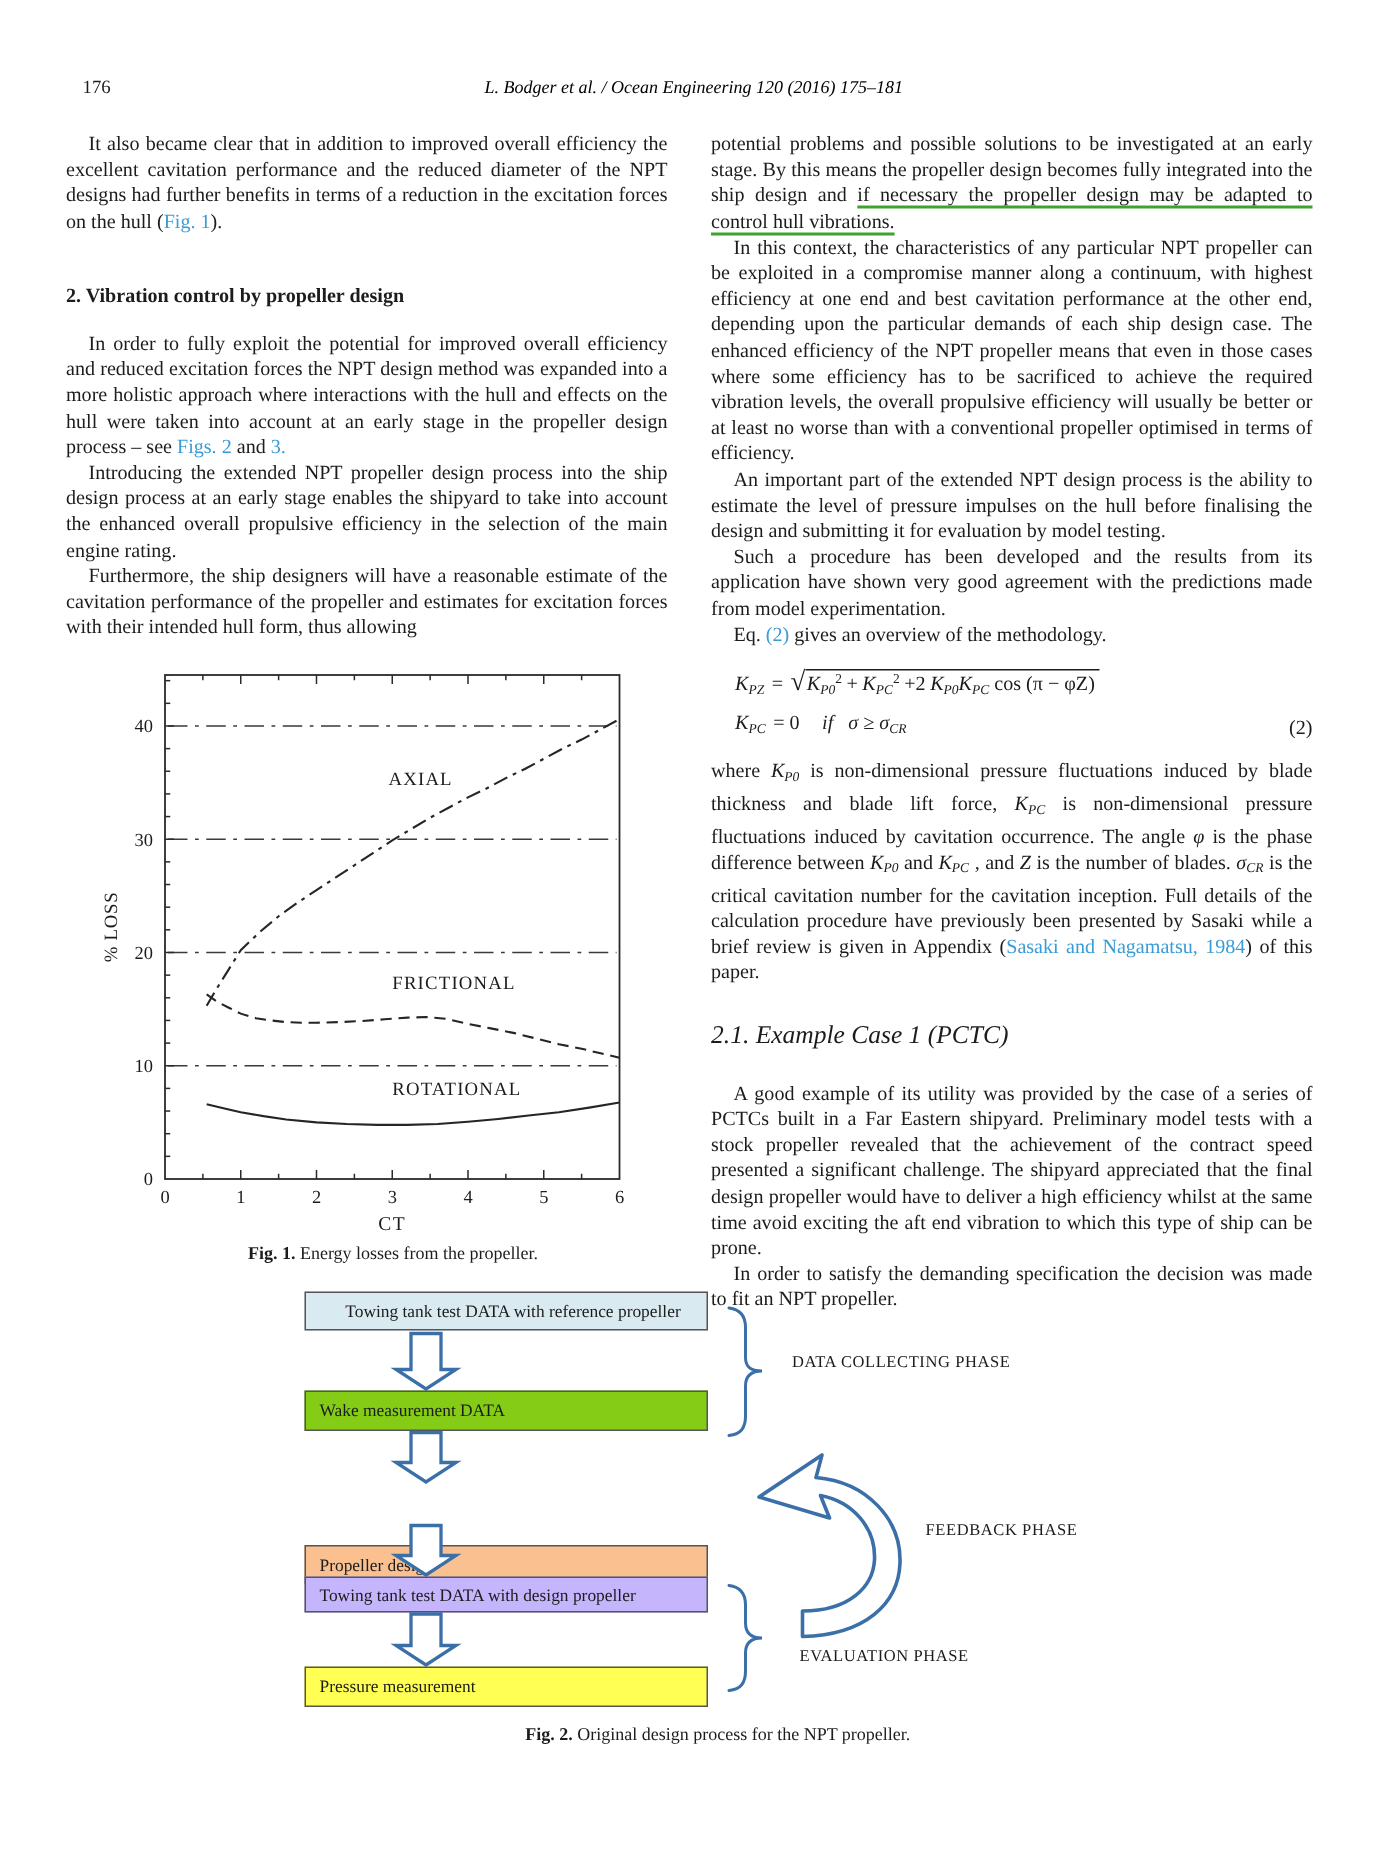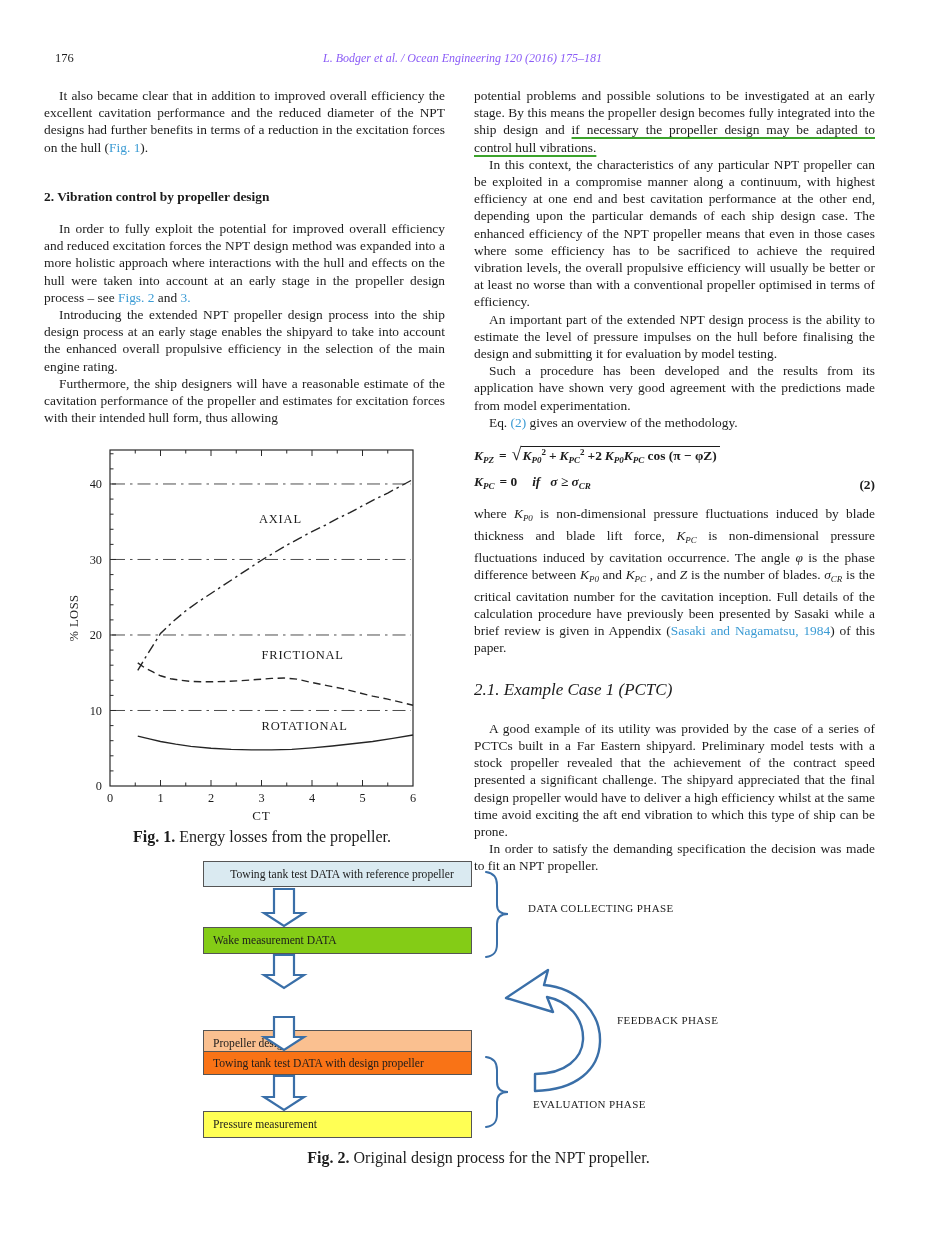--- a/index.html
+++ b/index.html
@@ -2,47 +2,47 @@
 <html><head>
 <meta charset="utf-8">
 <style>
   html,body { margin:0; padding:0; background:#ffffff; }
   .page {
     position:relative; width:925px; height:1234px; background:#fff;
     color:#1c1c1c; font-family:"Liberation Serif", serif; overflow:hidden;
   }
   .pageno { position:absolute; left:55px; top:51px; font-size:12.5px; }
   .runhead { position:absolute; left:0; right:0; top:51px; text-align:center;
-             font-style:italic; font-size:12px; color:#8b5cf6; }
+             font-style:italic; font-size:12px; color:#000000; }
   .col { position:absolute; top:87px; width:401px; font-size:13.4px;
          line-height:17.2px; text-align:justify; }
   .col-left { left:44px; }
   .col-right { left:474px; }
   .col p { margin:0; text-indent:15px; }
   .col p.noindent { text-indent:0; }
   h2.sec { font-size:13.4px; font-weight:bold; margin:32px 0 15px 0; text-align:left; }
   h3.subsec { font-size:17px; font-weight:normal; font-style:italic; margin:24px 0 22px 0; text-align:left; }
   .link { color:#3B9BD4; text-decoration:none; cursor:pointer; }
   .greenu { text-decoration:underline; text-decoration-color:#3CA32C;
             text-decoration-thickness:1.5px; text-underline-offset:2.5px; }
   .mi { font-style:italic; }
   sub { font-size:9px; font-style:italic; vertical-align:-2.5px; letter-spacing:0; }
   sup { font-size:9px; vertical-align:5px; }
-  .equation { position:relative; margin:13px 0 11px 0; text-indent:0; font-size:13.4px;font-weight:bold; }
+  .equation { position:relative; margin:13px 0 11px 16px; text-indent:0; font-size:13.4px; }
   .eq-line { white-space:nowrap; }
   .eq-line2 { white-space:nowrap; margin-top:4px; }
   .eq-op { margin:0 5px; }
   .eq-op2 { margin:0 3px; }
   .eq-if { margin:0 10px; }
   .sqrt-sign { font-size:18px; }
   .vinc { border-top:1.2px solid #1c1c1c; padding:1px 3px 0 1px; }
   .eq-num { position:absolute; right:0; bottom:1px; }
   .fig1-svg { position:absolute; left:44px; top:444px; }
   .fig1-svg text { font-family:"Liberation Serif", serif; fill:#1c1c1c; }
-  .figcap { position:absolute; font-size:16px; text-align:center; color:#1c1c1c; }
+  .figcap { position:absolute; font-size:12px; text-align:center; color:#1c1c1c; }
   .figcap .b { font-weight:bold; }
   .fig1cap { left:62px; top:828px; width:400px; }
   .fig2cap { left:0; top:1149px; width:925px;padding-left:16px; }
   .flow-box { position:absolute; left:203px; width:269px; box-sizing:border-box;
               border:1.4px solid #555; font-size:11.6px; padding-left:9px;
               display:flex; align-items:center; }
   .fbox1 { top:861px; height:26px; }
   .fbox2 { top:927px; height:27px; }
   .fbox3 { top:990px; height:26px;margin-top:40px; }
   .fbox4 { top:1051px; height:24px; }
@@ -163,21 +163,21 @@
 
   <div class="flow-box fbox1" style="background: rgb(218, 234, 241); justify-content: center;">
       <span>Towing tank test DATA with reference propeller</span>
     </div>
   <div class="flow-box fbox2" style="background: #84cc16; text-align: right;">
       <span>Wake measurement DATA</span>
     </div>
   <div class="flow-box fbox3" style="background: rgb(250, 192, 144);">
       <span>Propeller design</span>
     </div>
-  <div class="flow-box fbox4" style="background: #f97316;">
+  <div class="flow-box fbox4" style="background: #c4b5fd;">
       <span>Towing tank test DATA with design propeller</span>
     </div>
   <div class="flow-box fbox5" style="background: rgb(255, 255, 84);">
       <span>Pressure measurement</span>
     </div>
 
   <svg class="flow-svg" width="925" height="300" viewBox="0 0 925 300">
     <g fill="#ffffff" stroke="#3A6FA8" stroke-width="2.2">
       <path d="M 274 34 L 294 34 L 294 58 L 304 58 L 284 71 L 264 58 L 274 58 Z"></path>
       <path d="M 274 100 L 294 100 L 294 120 L 304 120 L 284 133 L 264 120 L 274 120 Z"></path>

